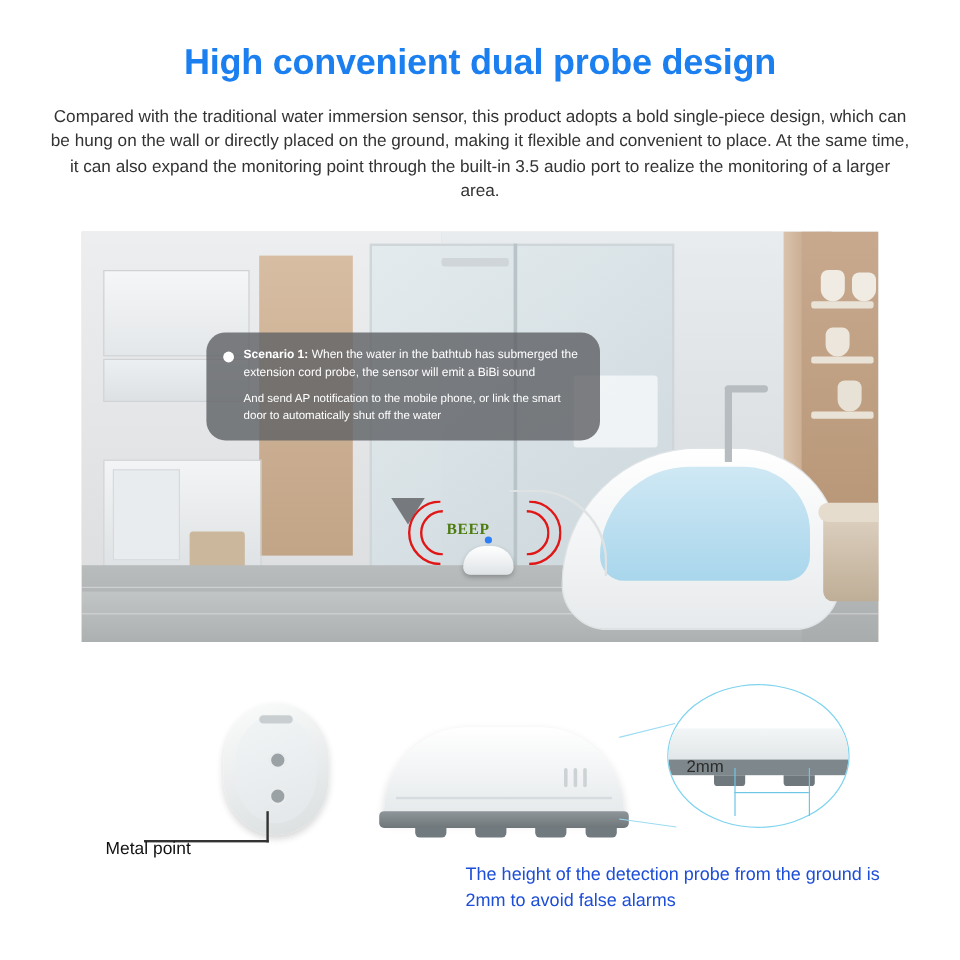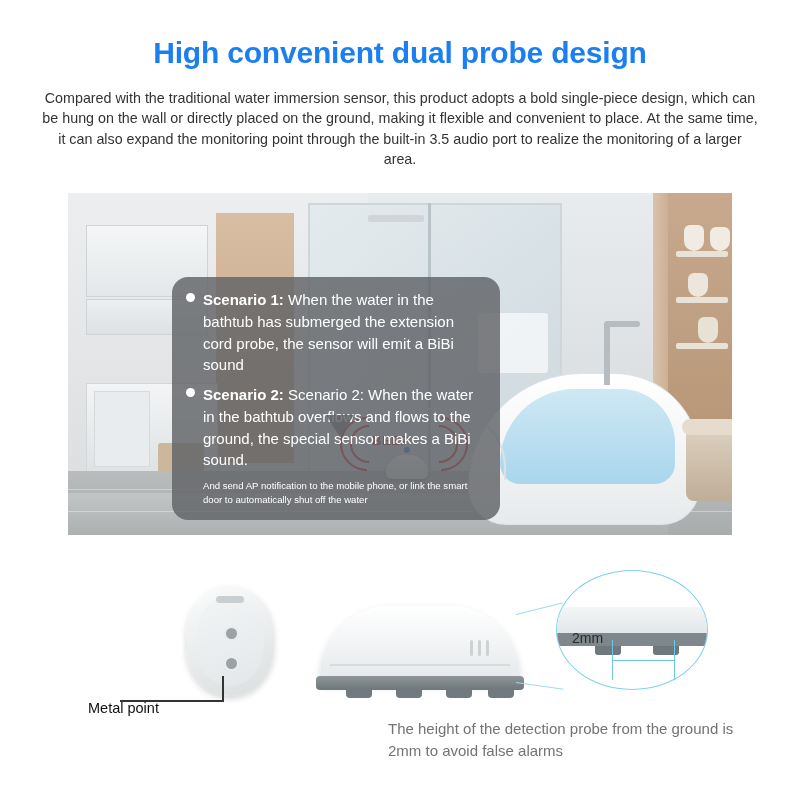--- a/index.html
+++ b/index.html
@@ -49,33 +49,33 @@
   .stool{position:absolute;left:618px;top:232px;width:72px;height:76px;background:linear-gradient(180deg,#ded2c2,#bfae97);border-radius:8px;}
   .stool-top{position:absolute;left:614px;top:226px;width:80px;height:16px;background:#e6dccd;border-radius:8px;}
   .shelf{position:absolute;background:#e9e2d6;height:6px;border-radius:2px;}
   .vase{position:absolute;width:20px;height:26px;background:#f0ece4;border-radius:6px 6px 10px 10px;}
   .basket{position:absolute;left:90px;top:250px;width:46px;height:32px;background:#cbb79b;border-radius:3px;}
 
   
   .device{position:absolute;left:318px;top:262px;width:42px;height:24px;background:linear-gradient(180deg,#ffffff,#dfe3e6);border-radius:18px 18px 6px 6px;box-shadow:0 2px 4px rgba(0,0,0,.25);}
   .device-dot{position:absolute;left:336px;top:254px;width:6px;height:6px;border-radius:50%;background:#2d7ef7;}
   .cable{position:absolute;left:356px;top:215px;width:80px;height:70px;border-right:2px solid #dfe2e3;border-top:2px solid #dfe2e3;border-radius:0 60px 0 0;}
-  .beep-text{position:absolute;left:370px;top:240px;font-size:13px;font-weight:bold;color:#b91c1c;letter-spacing:.5px;}
+  .beep-text{position:absolute;left:370px;top:240px;font-size:13px;font-weight:bold;color:#4d7c0f;letter-spacing:.5px;font-family:Liberation Serif, serif;}
   .wave{position:absolute;border:2px solid #e11717;border-radius:50%;clip-path:polygon(50% 0,100% 0,100% 100%,50% 100%);}
   .wave-l{clip-path:polygon(0 0,50% 0,50% 100%,0 100%);}
 
   
   .bubble{
     position:absolute;left:104px;top:84px;width:300px;
     background:rgba(96,99,102,.82);border-radius:16px;padding:12px 14px 13px 14px;
     color:#ffffff;
   }
   .b-row{display:flex;margin-bottom:8px;}
   .b-dot{flex:0 0 auto;width:9px;height:9px;border-radius:50%;background:#ffffff;margin:4px 8px 0 0;}
-  .b-text{font-size:15px;line-height:1.45;}
+  .b-text{font-size:10px;line-height:1.45;}
   .b-label{font-weight:bold;}
   .b-last{font-size:9.6px;line-height:1.45;padding-left:17px;}
   .bubble-tail{position:absolute;left:258px;top:222px;width:0;height:0;border-left:14px solid transparent;border-right:14px solid transparent;border-top:22px solid rgba(96,99,102,.82);}
 
   
   .probe-top{position:absolute;left:186px;top:586px;width:88px;height:110px;border-radius:44px/48px;background:linear-gradient(160deg,#fbfcfc,#dadedf);box-shadow:0 3px 6px rgba(0,0,0,.16);}
   .probe-inner{position:absolute;left:196px;top:596px;width:68px;height:90px;border-radius:34px/40px;background:linear-gradient(160deg,#f2f5f6,#e3e7e9);}
   .probe-slot{position:absolute;left:216px;top:596px;width:28px;height:7px;border-radius:4px;background:#c9cfd1;}
   .probe-pin{position:absolute;width:11px;height:11px;border-radius:50%;background:#9aa2a6;border:2px solid #e9edee;}
   .probe-leader{position:absolute;left:120px;top:700px;width:104px;height:1.5px;background:#333;}
@@ -91,21 +91,21 @@
   .zoom-circle{position:absolute;left:556px;top:570px;width:150px;height:118px;border-radius:50%;overflow:hidden;border:1.6px solid #7fd3ef;background:#ffffff;}
   .zc-surface{position:absolute;left:0;top:36px;width:150px;height:30px;background:linear-gradient(180deg,#f3f6f7,#dfe4e6);}
   .zc-dark{position:absolute;left:0;top:62px;width:150px;height:13px;background:#7e878b;}
   .zc-foot{position:absolute;top:75px;width:26px;height:9px;background:#6f797d;border-radius:0 0 3px 3px;}
   .zoom-2mm{position:absolute;left:572px;top:630px;font-size:14px;color:#2b2b2b;}
   .zc-arrowline{position:absolute;left:612px;top:660px;width:62px;height:1.2px;background:#6ec6e6;}
   .zc-vline1{position:absolute;left:612px;top:640px;width:1.2px;height:40px;background:#6ec6e6;}
   .zc-vline2{position:absolute;left:674px;top:640px;width:1.2px;height:40px;background:#6ec6e6;}
   .connector{position:absolute;background:#9bdcf2;height:1.3px;transform-origin:left center;}
 
-  .bottom-caption{position:absolute;left:388px;top:718px;width:372px;font-size:15px;line-height:1.45;color:#737373;}
+  .bottom-caption{position:absolute;left:388px;top:718px;width:372px;font-size:15px;line-height:1.45;color:#1d4ed8;}
 </style>
 </head>
 <body>
 
 <div class="title">High convenient dual probe design</div>
 <div class="subtitle">Compared with the traditional water immersion sensor, this product adopts a bold single-piece design, which can be hung on the wall or directly placed on the ground, making it flexible and convenient to place. At the same time, it can also expand the monitoring point through the built-in 3.5 audio port to realize the monitoring of a larger area.</div>
 
 <div class="photo">
   <div class="bg-wall-left"></div>
   <div class="bg-wall-mid"></div>
@@ -153,27 +153,20 @@
   <div class="wave wave-l" style="left:282px;top:232px;width:34px;height:34px;"></div>
   <div class="wave wave-l" style="left:272px;top:224px;width:50px;height:50px;"></div>
   <div class="beep-text" style="left:304px;">BEEP</div>
 
   <div class="bubble">
     <div class="b-row">
       <div class="b-dot"></div>
       <div class="b-text">
         <span class="b-label">Scenario 1:</span>
         <span>When the water in the bathtub has submerged the extension cord probe, the sensor will emit a BiBi sound</span>
-      </div>
-    </div>
-    <div class="b-row">
-      <div class="b-dot"></div>
-      <div class="b-text">
-        <span class="b-label">Scenario 2:</span>
-        <span>Scenario 2: When the water in the bathtub overflows and flows to the ground, the special sensor makes a BiBi sound.</span>
       </div>
     </div>
     <div class="b-last">And send AP notification to the mobile phone, or link the smart door to automatically shut off the water</div>
   </div>
   <div class="bubble-tail"></div>
 </div>
 
 <div class="probe-top"></div>
 <div class="probe-inner"></div>
 <div class="probe-slot"></div>

